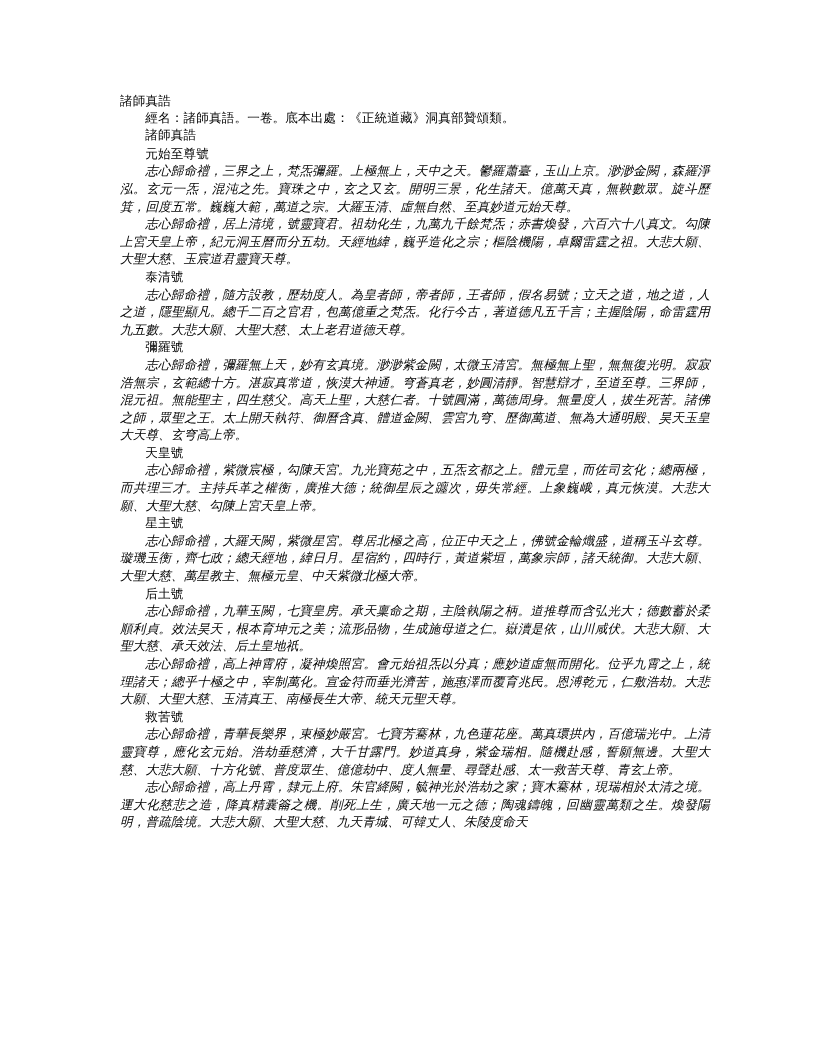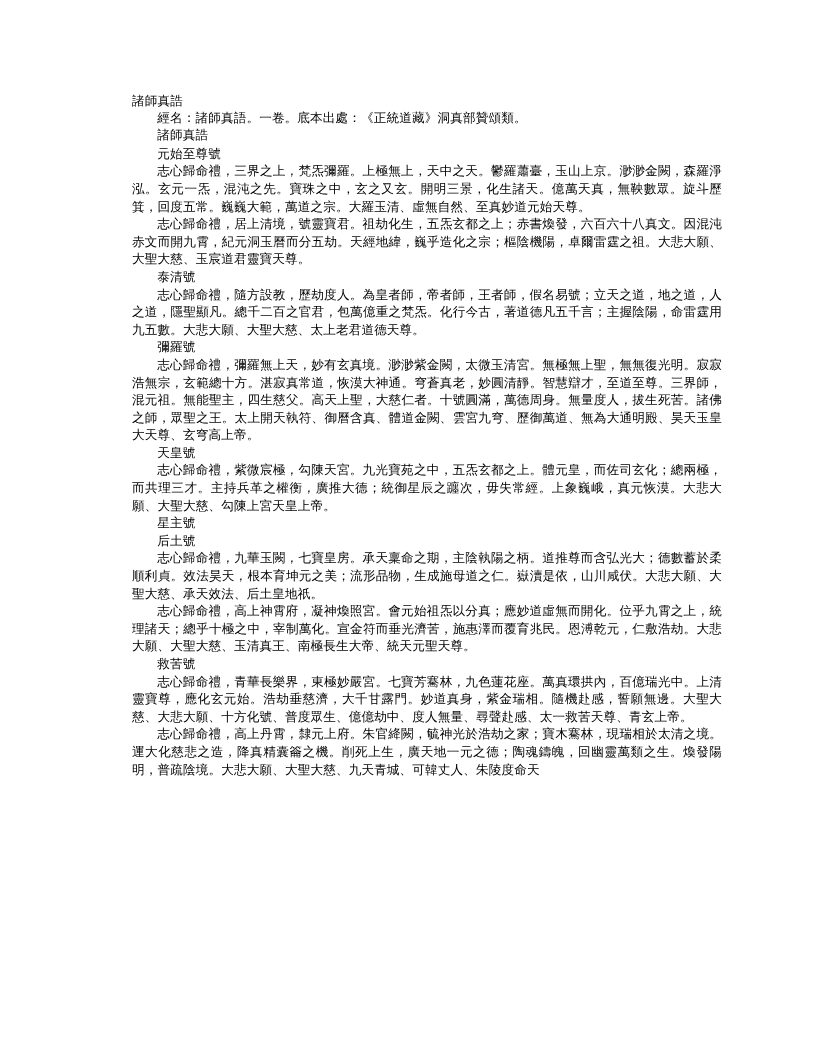--- a/index.html
+++ b/index.html
@@ -16,21 +16,21 @@
     position: relative;
     width: 816px;
     height: 1056px;
     margin: 0 auto;
     background: #ffffff;
     box-sizing: border-box;
     overflow: hidden;
   }
   .text-column {
     position: absolute;
-    left: 132px;
+    left: 120px;
     top: 92px;
     width: 590px;
   }
   .line {
     font-size: 12.6px;
     line-height: 17.6px;
     letter-spacing: 0.15px;
     text-align: justify;
     text-justify: inter-ideograph;
     white-space: normal;
@@ -42,50 +42,52 @@
   .doc-title {
     text-indent: 0;
   }
   
   .indent-2 {
     text-indent: 25.2px;
     font-family: Liberation Serif, serif;
   }
   .para {
     text-indent: 25.2px;
+    font-style: italic;
   }
   .heading {
     text-indent: 25.2px;
   }
 </style>
 </head>
 <body>
 
 <div class="page">
   <div class="text-column">
 
     <p class="line doc-title">諸師真誥</p>
     <p class="line indent-2">經名：諸師真語。一卷。底本出處：《正統道藏》洞真部贊頌類。</p>
     <p class="line indent-2">諸師真誥</p>
 
     <p class="line heading">元始至尊號</p>
     <p class="line para">志心歸命禮，三界之上，梵炁彌羅。上極無上，天中之天。鬱羅蕭臺，玉山上京。渺渺金闕，森羅淨泓。玄元一炁，混沌之先。寶珠之中，玄之又玄。開明三景，化生諸天。億萬天真，無鞅數眾。旋斗歷箕，回度五常。巍巍大範，萬道之宗。大羅玉清、虛無自然、至真妙道元始天尊。</p>
 
-    <p class="line para">志心歸命禮，居上清境，號靈寶君。祖劫化生，五炁玄都之上；赤書煥發，六百六十八真文。因混沌赤文而開九霄，紀元洞玉曆而分五劫。天經地緯，巍乎造化之宗；樞陰機陽，卓爾雷霆之祖。大悲大願、大聖大慈、玉宸道君靈寶天尊。</p>
+    <p class="line para">志心歸命禮，居上清境，號靈寶君。祖劫化生，九萬九千餘梵炁；赤書煥發，六百六十八真文。勾陳上宮天皇上帝，紀元洞玉曆而分五劫。天經地緯，巍乎造化之宗；樞陰機陽，卓爾雷霆之祖。大悲大願、大聖大慈、玉宸道君靈寶天尊。</p>
 
     <p class="line heading">泰清號</p>
     <p class="line para">志心歸命禮，隨方設教，歷劫度人。為皇者師，帝者師，王者師，假名易號；立天之道，地之道，人之道，隱聖顯凡。總千二百之官君，包萬億重之梵炁。化行今古，著道德凡五千言；主握陰陽，命雷霆用九五數。大悲大願、大聖大慈、太上老君道德天尊。</p>
 
     <p class="line heading">彌羅號</p>
     <p class="line para">志心歸命禮，彌羅無上天，妙有玄真境。渺渺紫金闕，太微玉清宮。無極無上聖，無無復光明。寂寂浩無宗，玄範總十方。湛寂真常道，恢漠大神通。穹蒼真老，妙圓清靜。智慧辯才，至道至尊。三界師，混元祖。無能聖主，四生慈父。高天上聖，大慈仁者。十號圓滿，萬德周身。無量度人，拔生死苦。諸佛之師，眾聖之王。太上開天執符、御曆含真、體道金闕、雲宮九穹、歷御萬道、無為大通明殿、昊天玉皇大天尊、玄穹高上帝。</p>
 
     <p class="line heading">天皇號</p>
     <p class="line para">志心歸命禮，紫微宸極，勾陳天宮。九光寶苑之中，五炁玄都之上。體元皇，而佐司玄化；總兩極，而共理三才。主持兵革之權衡，廣推大德；統御星辰之躔次，毋失常經。上象巍峨，真元恢漠。大悲大願、大聖大慈、勾陳上宮天皇上帝。</p>
 
     <p class="line heading">星主號</p>
+    <p class="line para">志心歸命禮，大羅天闕，紫微星宮。尊居北極之高，位正中天之上，佛號金輪熾盛，道稱玉斗玄尊。璇璣玉衡，齊七政；總天經地，緯日月。星宿約，四時行，黃道紫垣，萬象宗師，諸天統御。大悲大願、大聖大慈、萬星教主、無極元皇、中天紫微北極大帝。</p>
 
     <p class="line heading">后土號</p>
     <p class="line para">志心歸命禮，九華玉闕，七寶皇房。承天稟命之期，主陰執陽之柄。道推尊而含弘光大；德數蓄於柔順利貞。效法昊天，根本育坤元之美；流形品物，生成施母道之仁。嶽瀆是依，山川咸伏。大悲大願、大聖大慈、承天效法、后土皇地祇。</p>
 
     <p class="line para">志心歸命禮，高上神霄府，凝神煥照宮。會元始祖炁以分真；應妙道虛無而開化。位乎九霄之上，統理諸天；總乎十極之中，宰制萬化。宣金符而垂光濟苦，施惠澤而覆育兆民。恩溥乾元，仁敷浩劫。大悲大願、大聖大慈、玉清真王、南極長生大帝、統天元聖天尊。</p>
 
     <p class="line heading">救苦號</p>
     <p class="line para">志心歸命禮，青華長樂界，東極妙嚴宮。七寶芳騫林，九色蓮花座。萬真環拱內，百億瑞光中。上清靈寶尊，應化玄元始。浩劫垂慈濟，大千甘露門。妙道真身，紫金瑞相。隨機赴感，誓願無邊。大聖大慈、大悲大願、十方化號、普度眾生、億億劫中、度人無量、尋聲赴感、太一救苦天尊、青玄上帝。</p>
 
     <p class="line para">志心歸命禮，高上丹霄，隸元上府。朱官絳闕，毓神光於浩劫之家；寶木騫林，現瑞相於太清之境。運大化慈悲之造，降真精囊籥之機。削死上生，廣天地一元之德；陶魂鑄魄，回幽靈萬類之生。煥發陽明，普疏陰境。大悲大願、大聖大慈、九天青城、可韓丈人、朱陵度命天</p>

